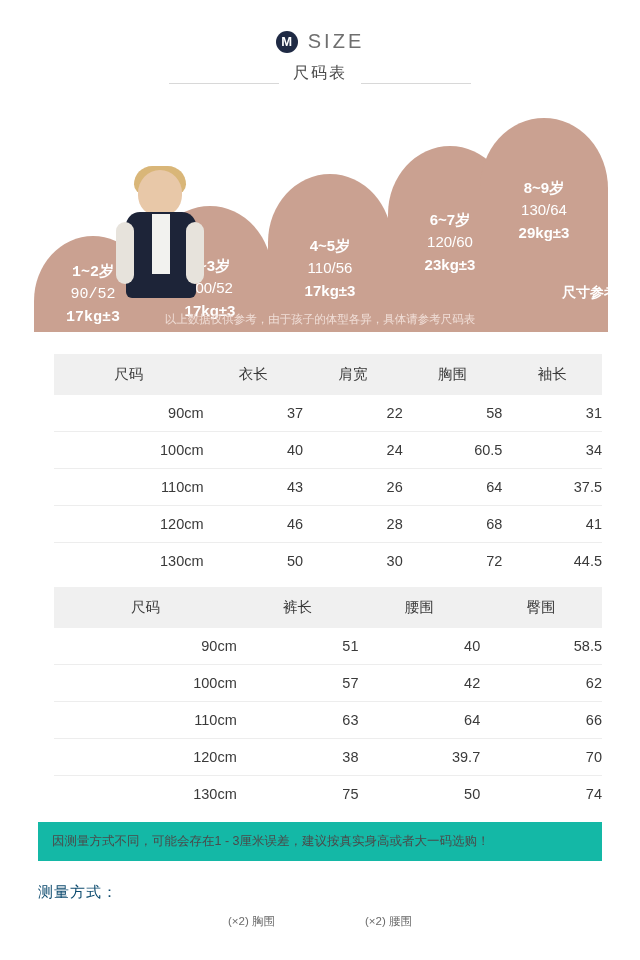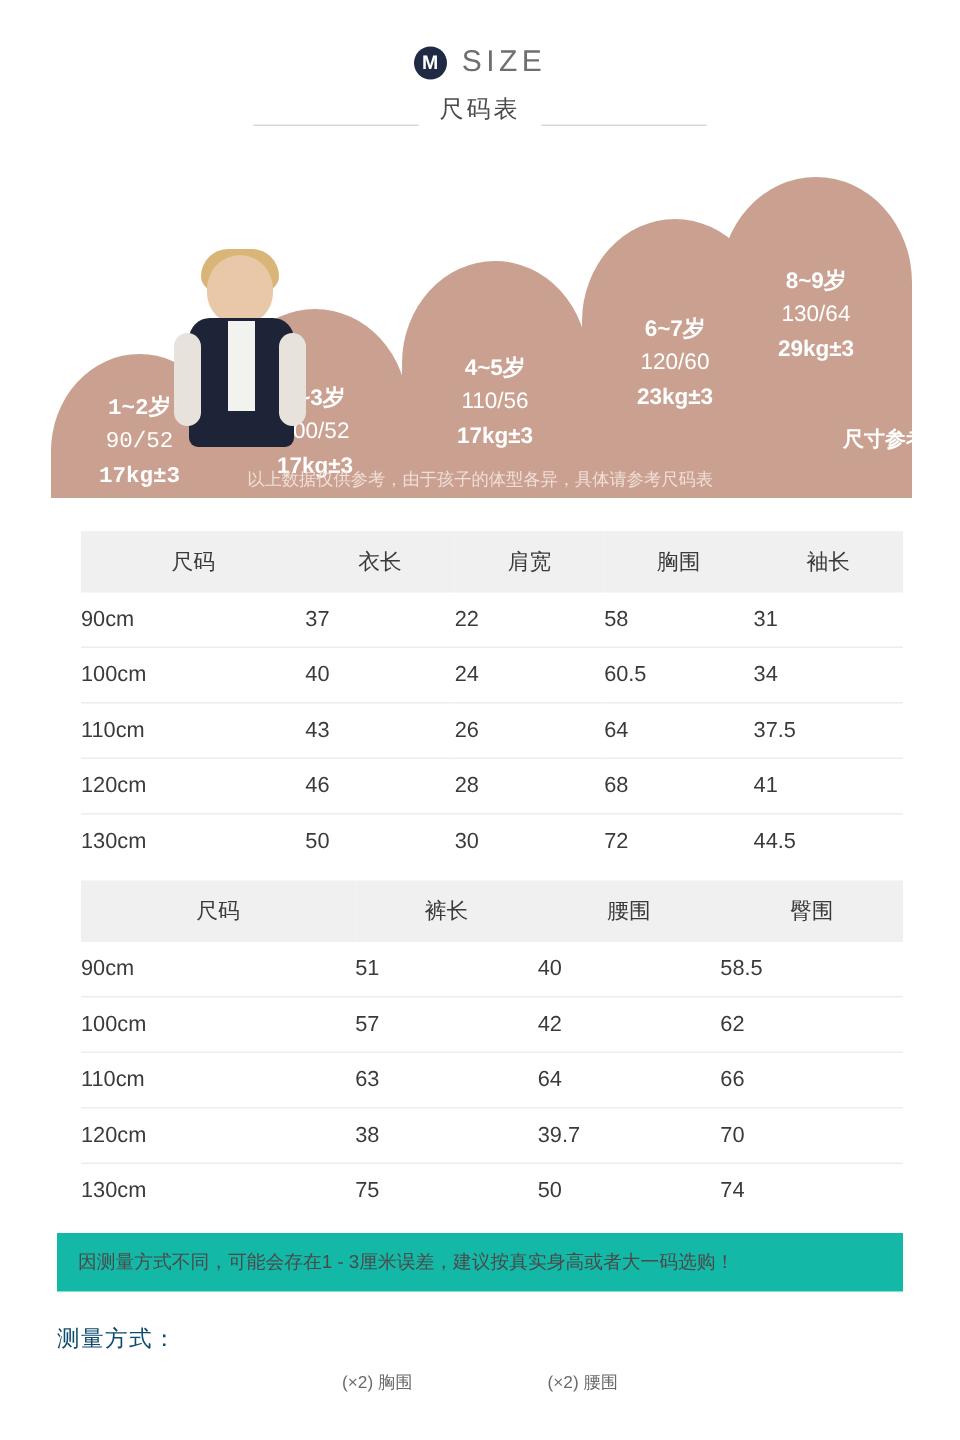--- a/index.html
+++ b/index.html
@@ -121,21 +121,21 @@
   
   .tables { padding: 22px 38px 0 38px; margin-left: 16px; }
   table { width: 100%; border-collapse: collapse; }
   thead th {
     background: #f0f0f0;
     font-size: 14.5px; font-weight: normal; color: #3a3a3a;
     padding: 11px 0; text-align: center;
   }
   tbody td {
     font-size: 14.5px; color: #3a3a3a;
-    padding: 10px 0; text-align: left;
+    padding: 10px 0; text-align: right;
     border-bottom: 1px solid #ededed;
   }
   tbody tr:last-child td { border-bottom: none; }
   .table-gap { height: 8px; }
 
   .note-bar {
     margin: 10px 38px 0 38px;
     background: #14b8a6;
     font-size: 12.5px; color: #4a4a4a;
     padding: 11px 14px;

